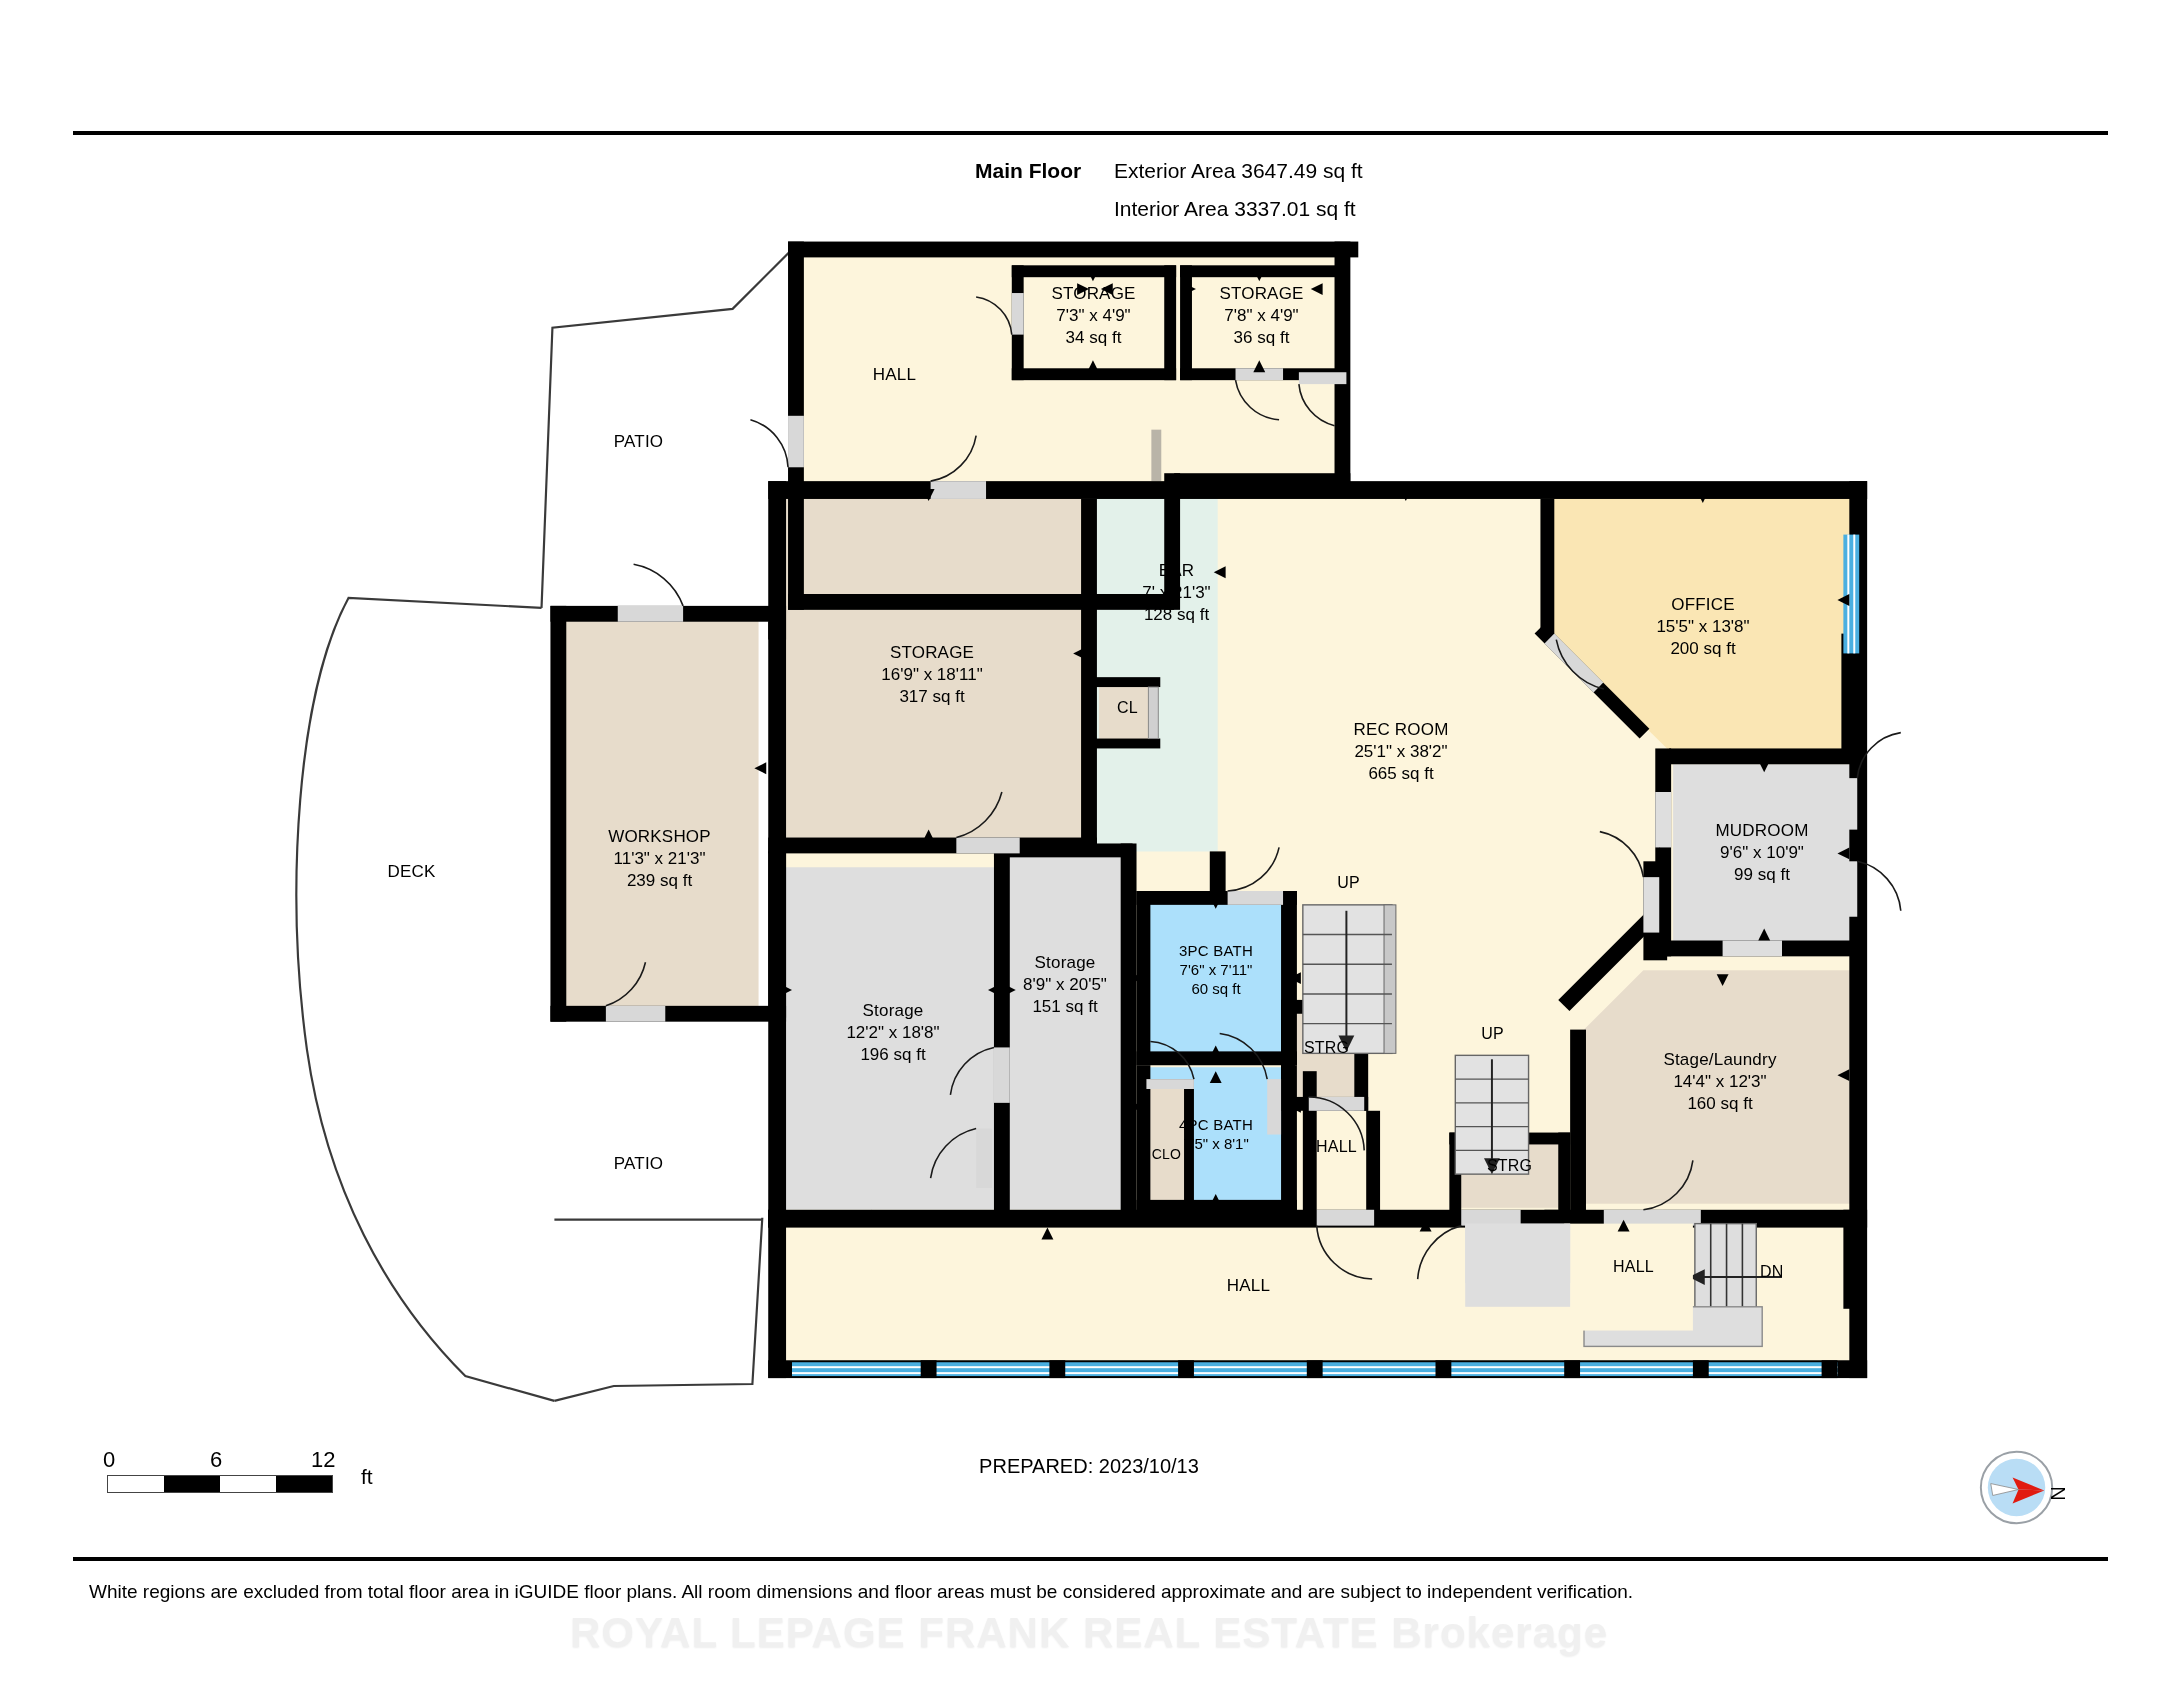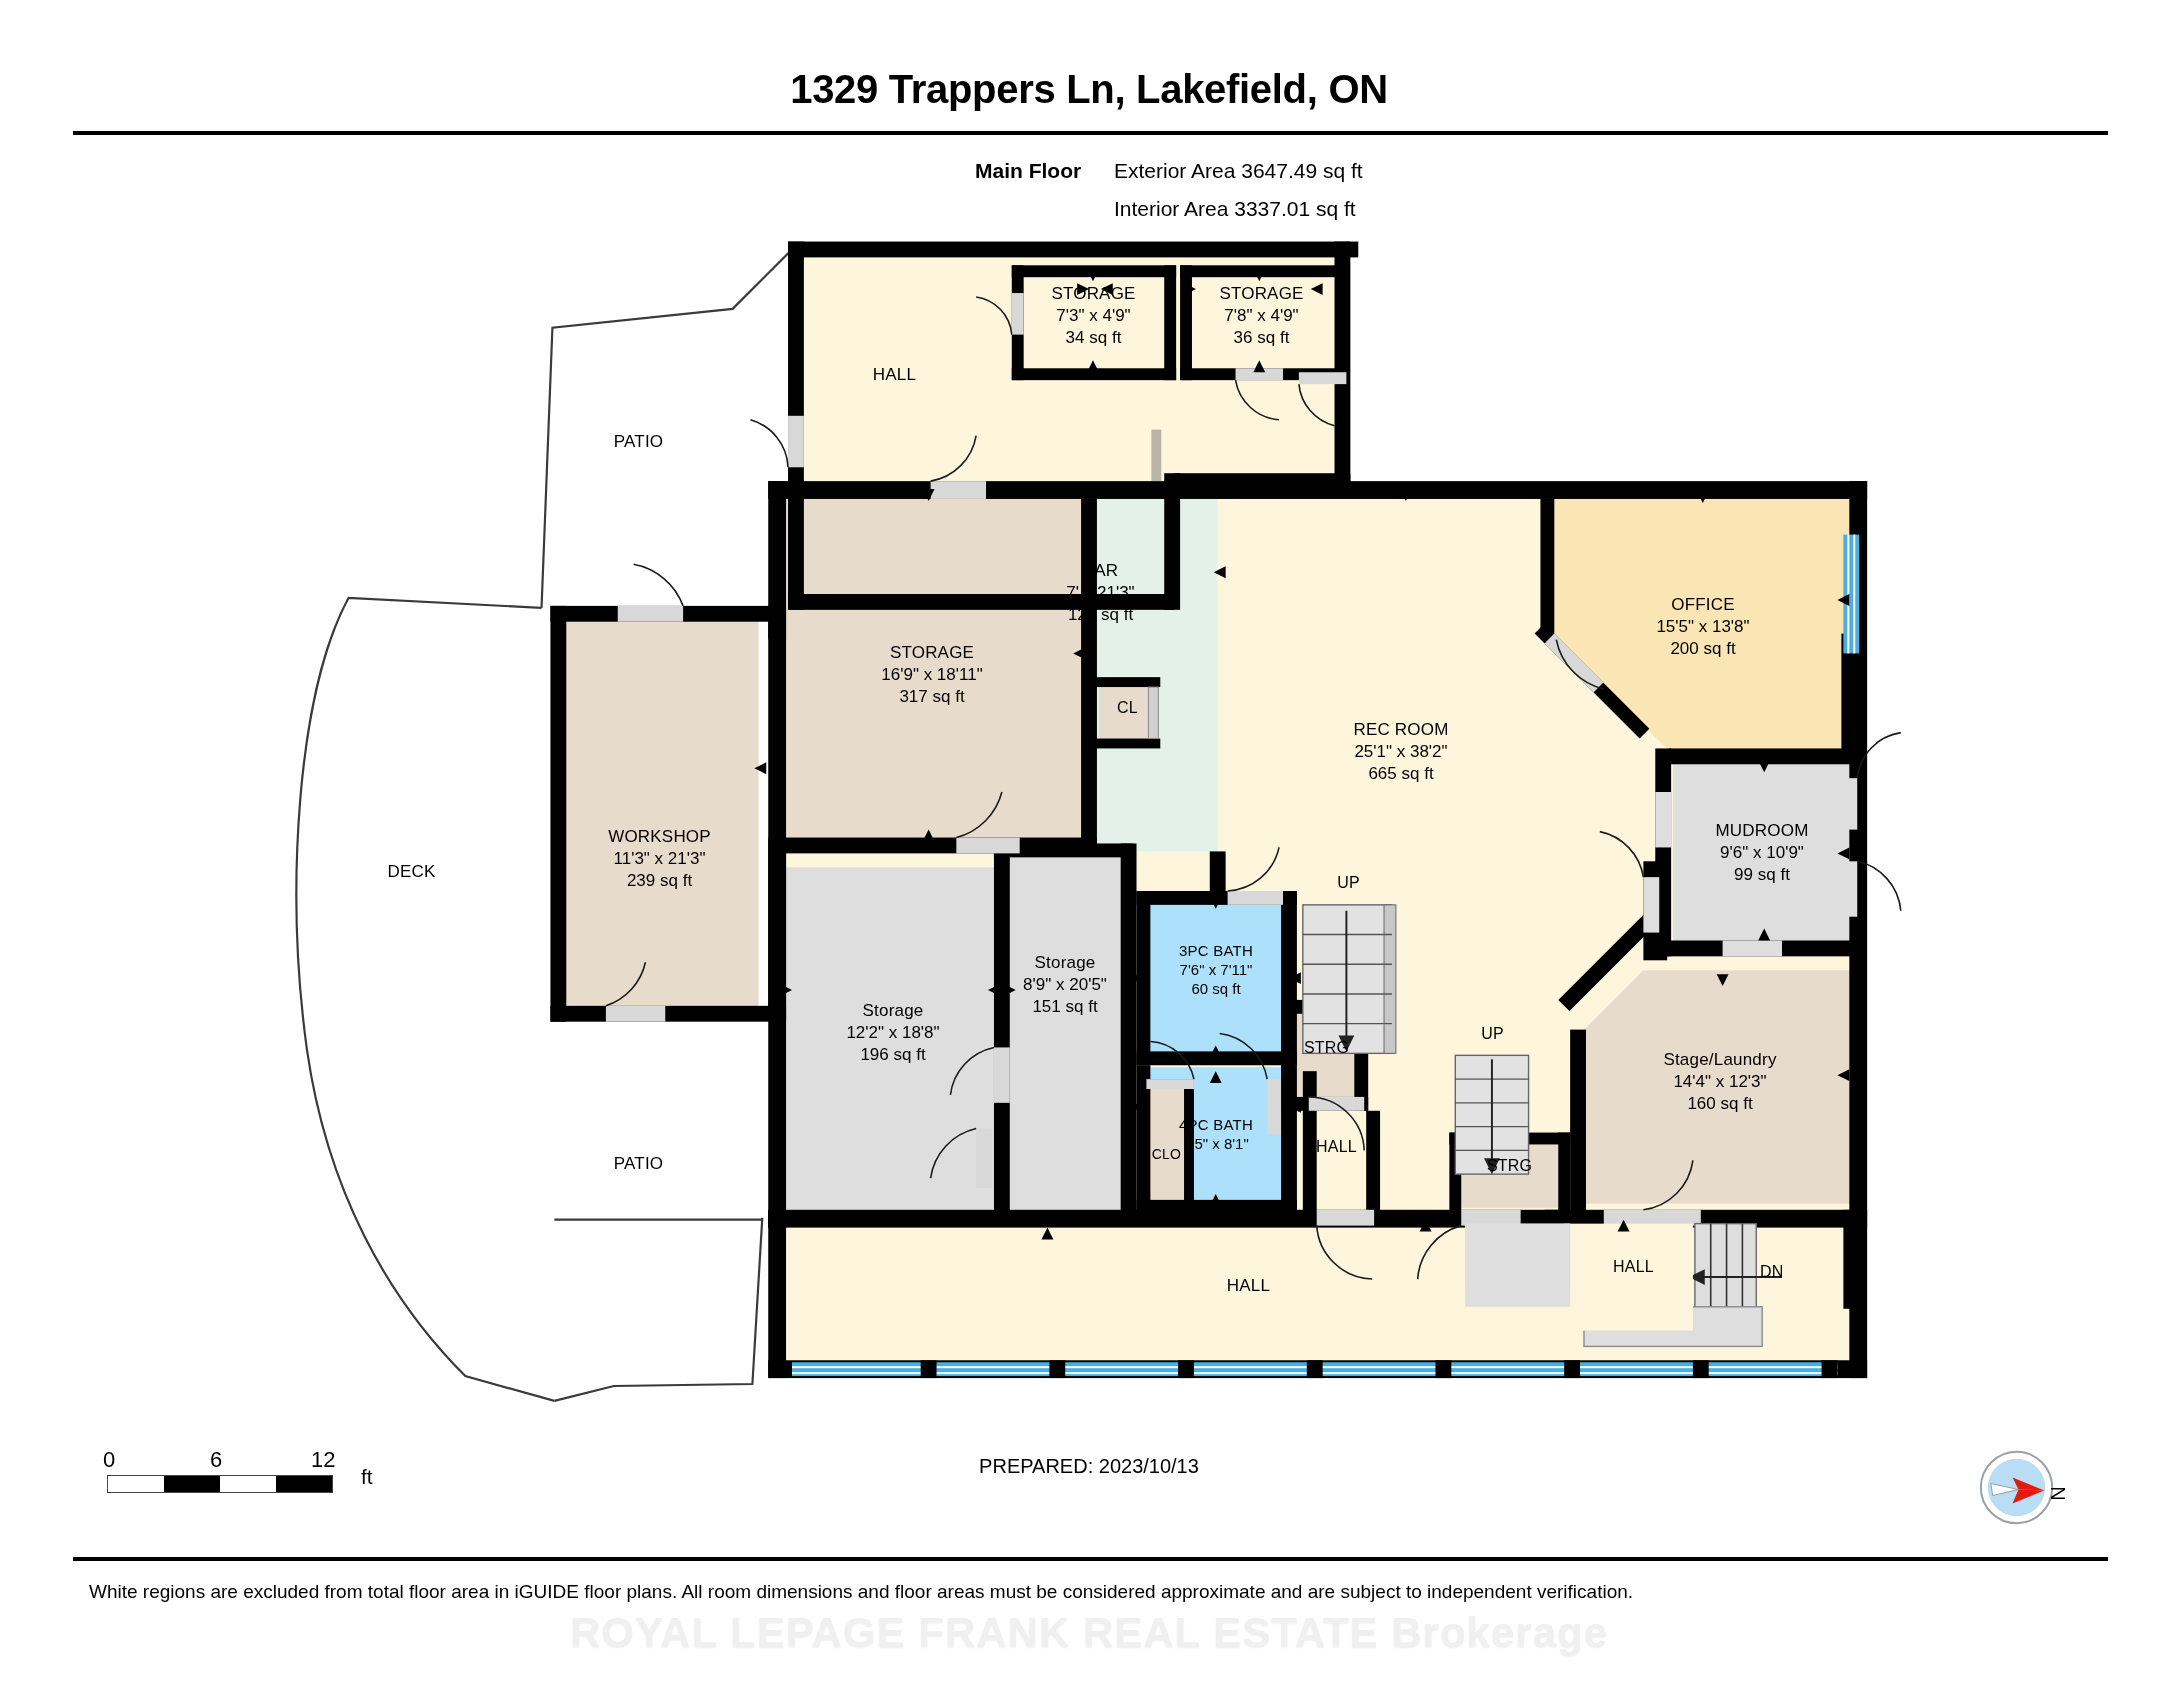--- a/index.html
+++ b/index.html
@@ -127,21 +127,20 @@
 
   
   .compass { position: absolute; left: 1965px; top: 1436px; width: 109px; height: 109px; }
   .compass .cn { position: absolute; left: 85px; top: 46px; font-size: 20px; transform: rotate(90deg); }
 </style>
 </head>
 <body>
 
 <div id="page">
 
-  <div class="title">1329 Trappers Ln, Lakefield, ON</div>
   <div class="rule-top"></div>
 
   <div class="meta">
     <div class="meta-row meta-label">Main Floor</div>
     <div class="meta-row meta-ext">Exterior Area 3647.49 sq ft</div>
     <div class="meta-row meta-int">Interior Area 3337.01 sq ft</div>
   </div>
 
   <svg id="plan" viewBox="0 0 2200 1700">
     <defs>
@@ -542,21 +541,21 @@
       <div class="d">11'3" x 21'3"</div>
       <div class="a">239 sq ft</div>
     </div>
 
     <div class="rm-label" style="left:853px;top:642px;width:158px;">
       <div class="n">STORAGE</div>
       <div class="d">16'9" x 18'11"</div>
       <div class="a">317 sq ft</div>
     </div>
 
-    <div class="rm-label" style="left:1036px;top:560px;width:129px;">
+    <div class="rm-label" style="left:1112px;top:560px;width:129px;">
       <div class="n">BAR</div>
       <div class="d">7' x 21'3"</div>
       <div class="a">128 sq ft</div>
     </div>
 
     <div class="rm-label tiny" style="left:1099px;top:698px;width:57px;">
       <div class="n">CL</div>
     </div>
 
     <div class="rm-label" style="left:1317px;top:719px;width:168px;">

